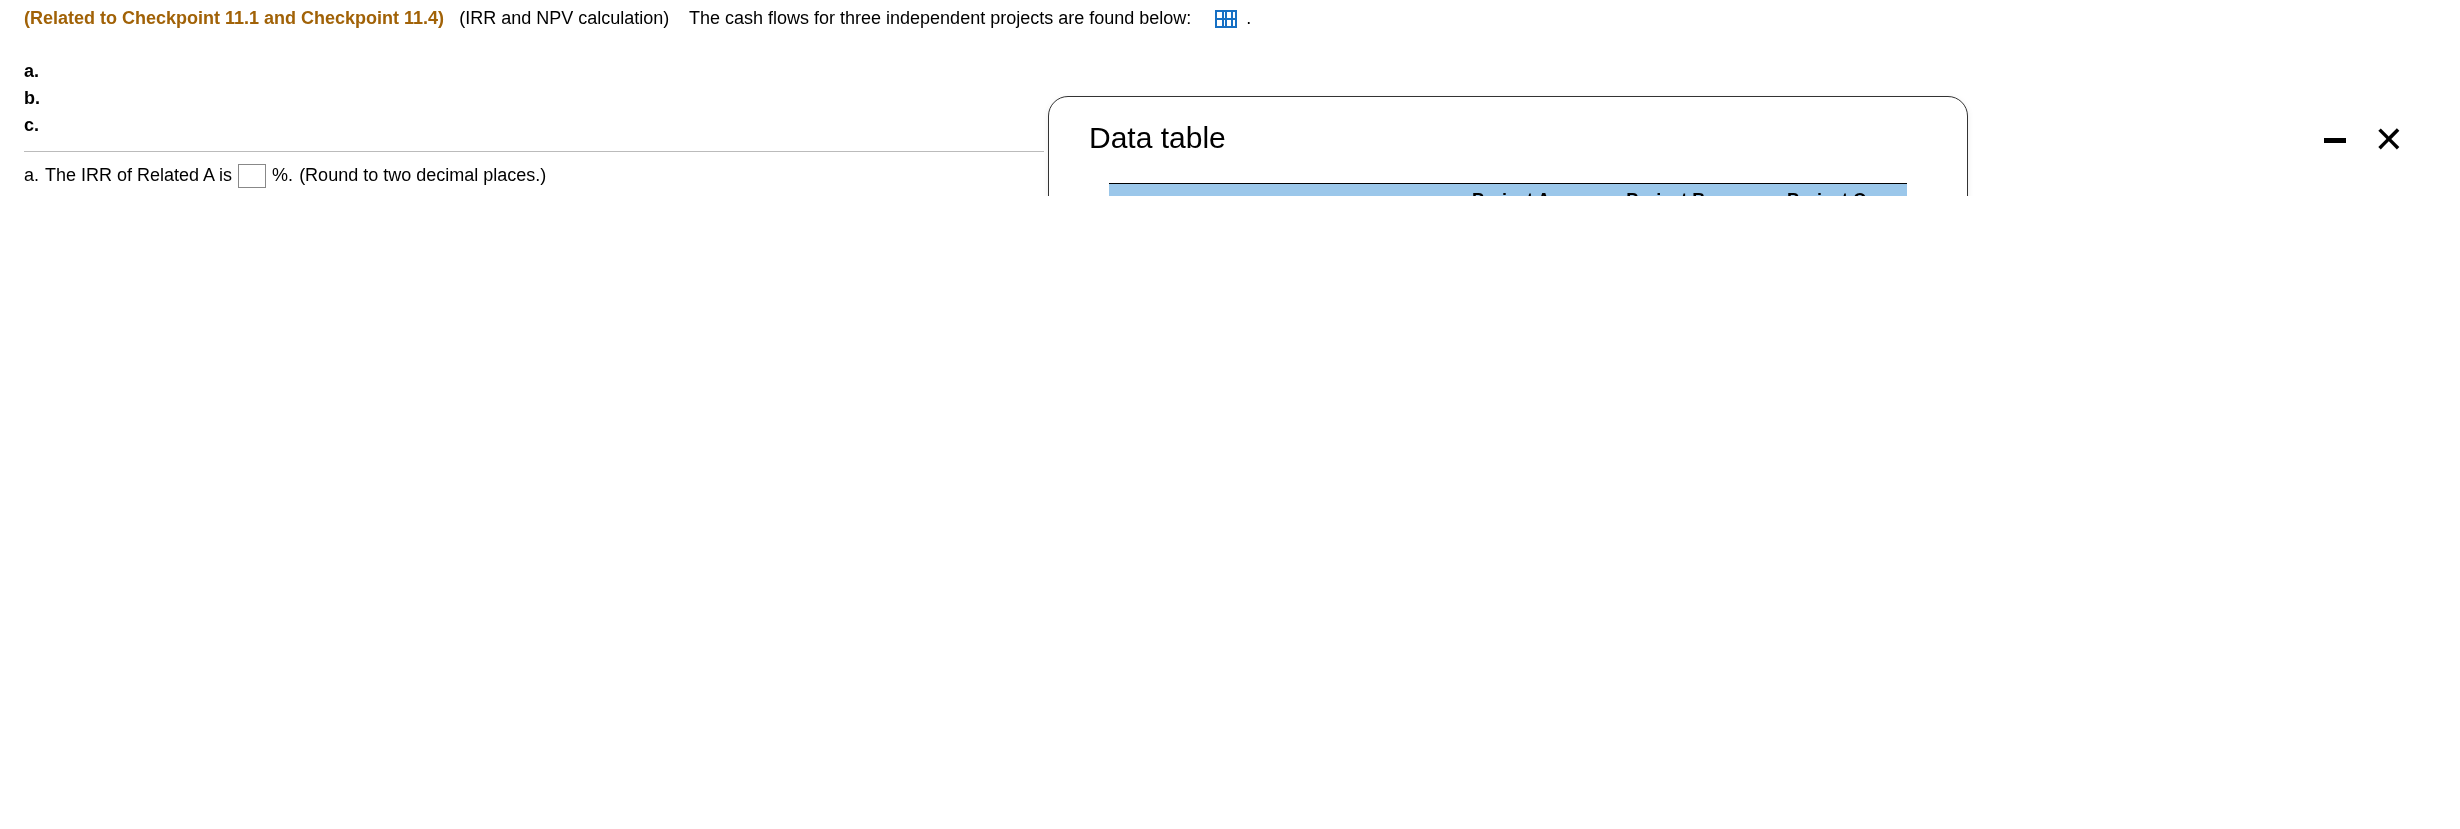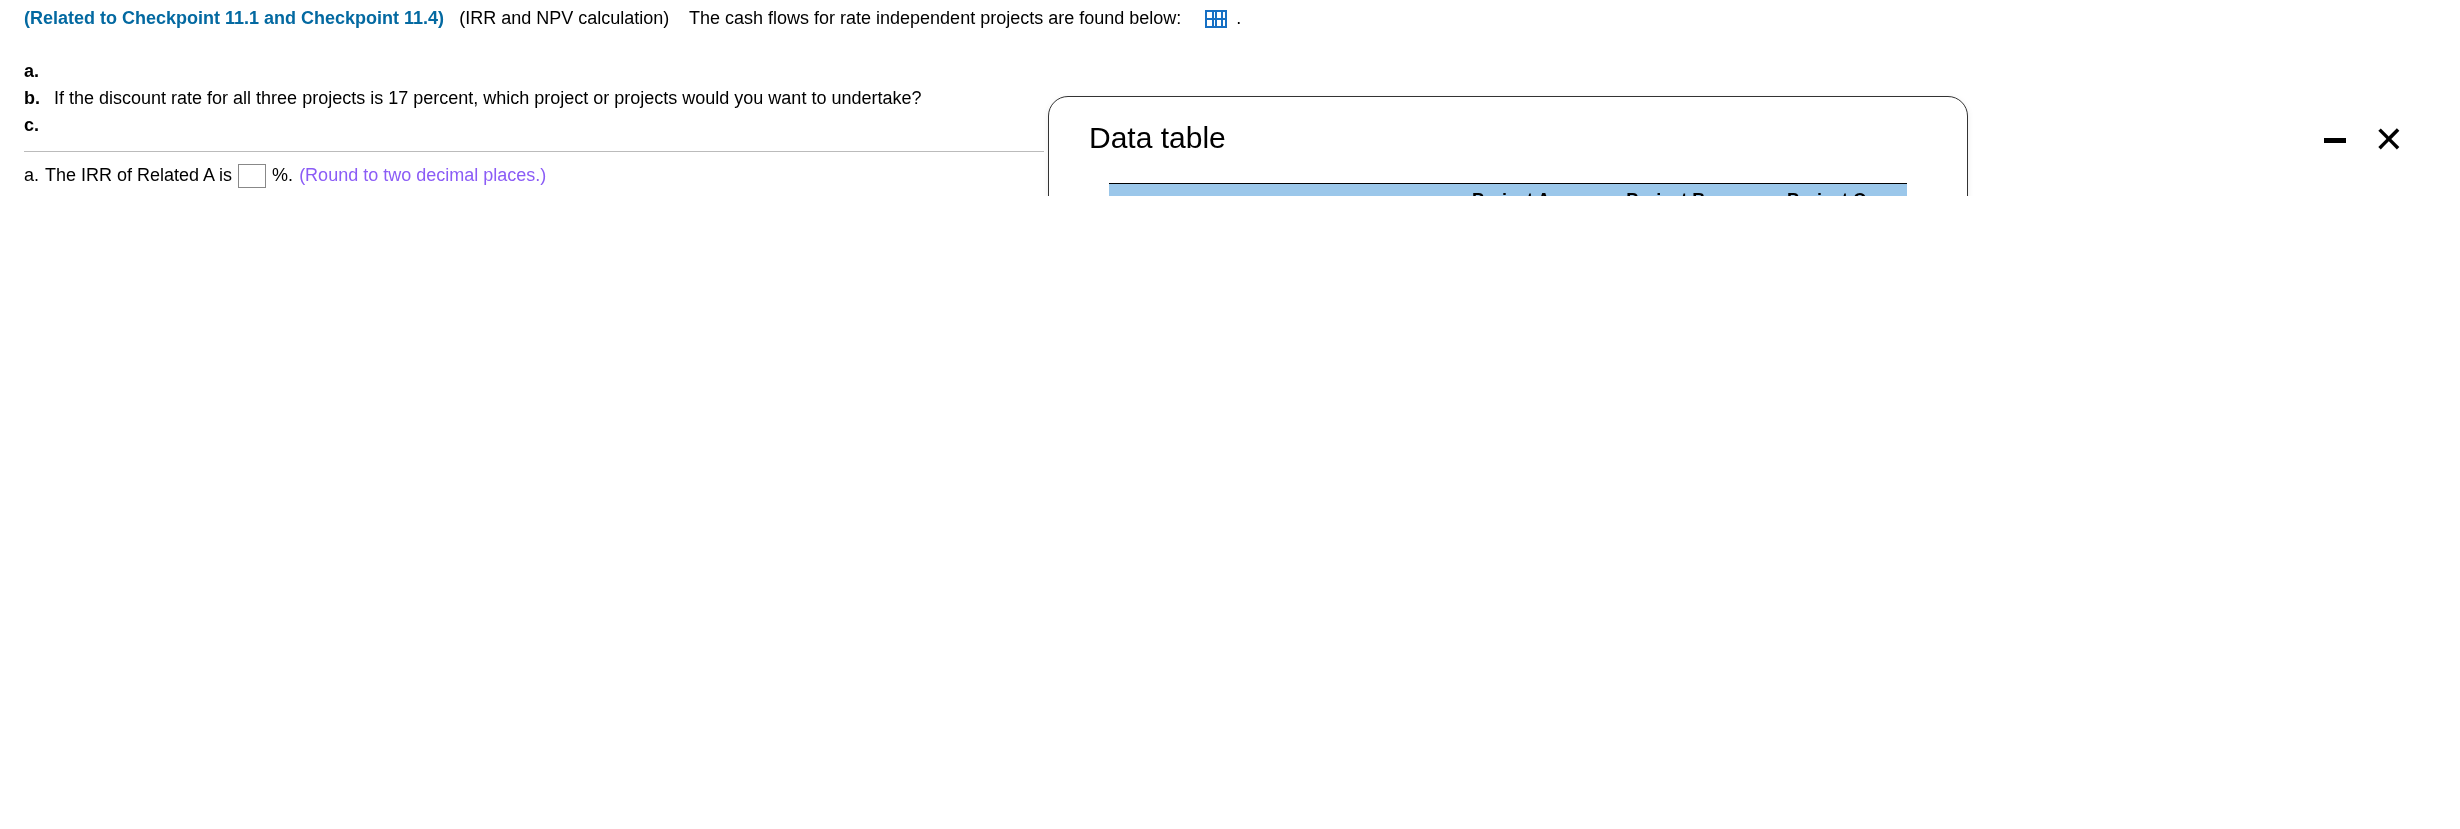--- a/index.html
+++ b/index.html
@@ -10,23 +10,23 @@
       background: #fff;
       width: 2460px;
       position: relative;
     }
     .content {
       padding: 8px 24px;
     }
     .intro {
       padding-bottom: 10px;
     }
-    .red { color: #0369a1; font-weight: bold; }
+    .red { color: #a16207; font-weight: bold; }
     .bold { font-weight: normal; }
-    .hint { color: #8b5cf6; }
+    .hint { color: #000000; }
     .table-icon {
       display: inline-flex;
       align-items: center;
       justify-content: center;
       width: 22px;
       height: 18px;
       border: 2px solid #1670c4;
       vertical-align: middle;
       position: relative;
       margin: 0 4px;
@@ -162,36 +162,35 @@
   </style>
 </head>
 <body>
 
 <div class="content">
   <div class="intro">
     <span class="red">(Related to Checkpoint 11.1 and Checkpoint 11.4)</span>
     <span>&nbsp;</span>
     <span class="bold">(IRR and NPV calculation)</span>
     <span>&nbsp;&nbsp;</span>
-    <span>The cash flows for rate independent projects are found below:</span>
+    <span>The cash flows for three independent projects are found below:</span>
     <span>&nbsp;&nbsp;</span>
     <span class="table-icon">
       <span class="table-icon-inner"></span>
         <span class="table-icon-inner2"></span>
     </span>
     <span>.</span>
   </div>
 
   <div class="questions">
     <div class="q-item">
       <span class="label">a.</span>
     </div>
     <div class="q-item">
       <span class="label">b.</span>
-      <span>If the discount rate for all three projects is 17 percent, which project or projects would you want to undertake?</span>
     </div>
     <div class="q-item">
       <span class="label">c.</span>
     </div>
   </div>
 
   <div class="divider"></div>
 
   <div class="answer-line">
     <span class="bold">a.</span>

